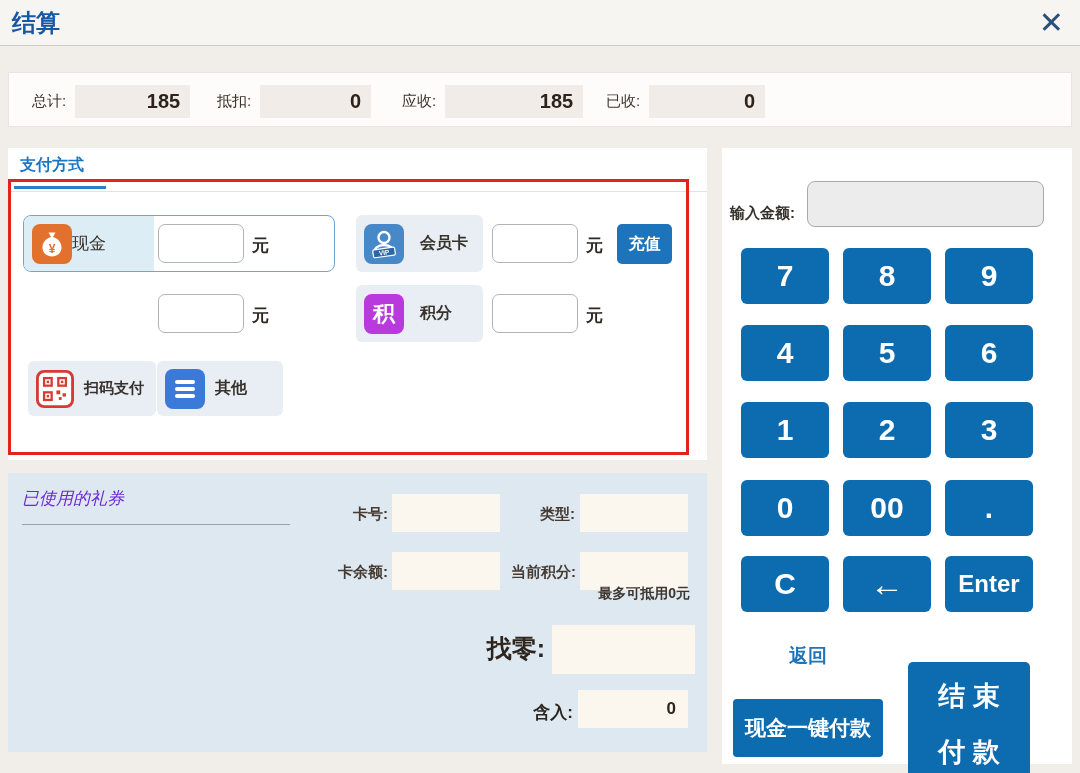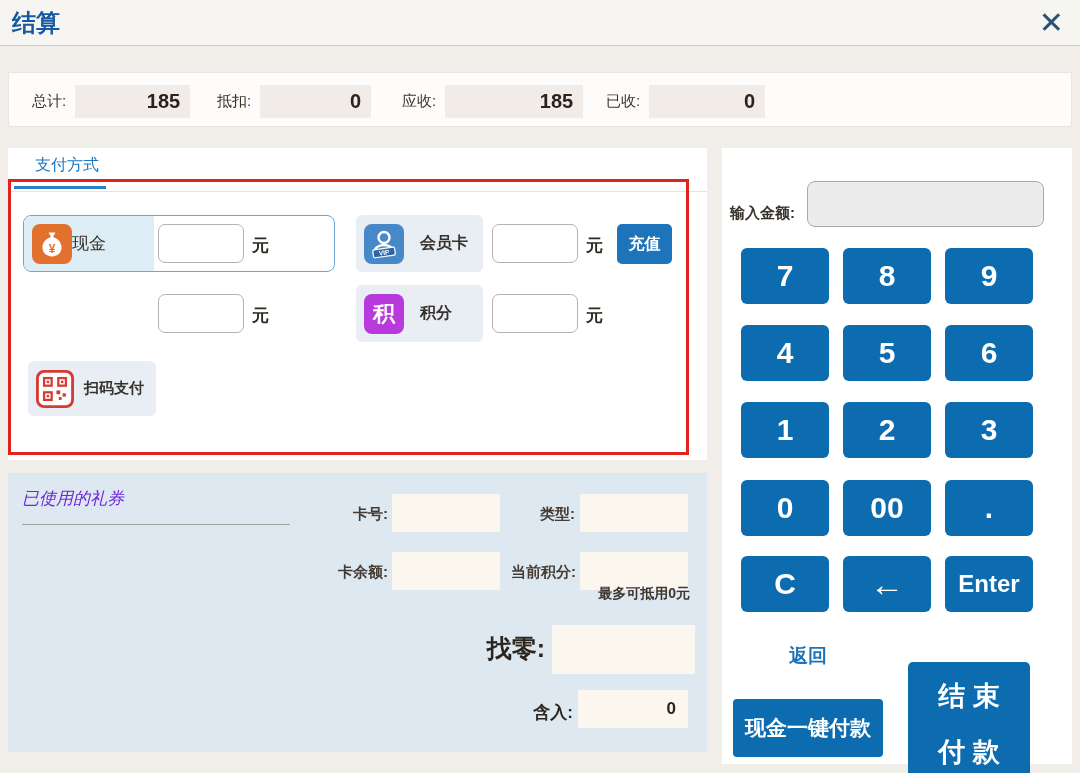--- a/index.html
+++ b/index.html
@@ -24,21 +24,21 @@
   .pbox { height:33px; background:#f1ece7; font-size:20px; font-weight:bold; color:#2d231c;
           text-align:right; line-height:33px; padding-right:10px; }
   .pair-1{ left:23px; }  .pair-1 .pbox{ width:115px; }
   .pair-2{ left:208px; } .pair-2 .pbox{ width:111px; }
   .pair-3{ left:393px; } .pair-3 .pbox{ width:138px; }
   .pair-4{ left:597px; } .pair-4 .pbox{ width:116px; }
   .pair-5{ left:777px; } .pair-5 .pbox{ width:120px; }
 
   
   .left-panel { left:8px; top:148px; width:699px; height:312px; background:#ffffff; }
-  .pay-tab { left:35px; top:155px; font-size:16px; font-weight:normal; color:#1b77c5; cursor:pointer; }
+  .pay-tab { left:20px; top:155px; font-size:16px; font-weight:bold; color:#1b77c5; cursor:pointer; }
   .tab-underline { left:14px; top:186px; width:92px; height:3px; background:#2b7fc4; }
   .tab-line { left:8px; top:191px; width:699px; height:1px; background:#e3e3e3; }
   .red-rect { left:8px; top:179px; width:681px; height:276px; border:3px solid #e0231c; z-index:6; pointer-events:none; }
 
   .chip { position:absolute; background:#e9eef4; border-radius:6px; display:flex; align-items:center;
           padding-left:8px; cursor:pointer; }
   .chip .lbl { font-size:16px; font-weight:bold; color:#37322c; margin-left:16px; }
   .chip-scan .lbl, .chip-other .lbl { margin-left:10px; }
   .chip-scan .lbl { font-size:15px; }
 
@@ -206,20 +206,29 @@
         <rect x="11.2" y="11.2" width="2.6" height="2.6"></rect>
         <rect x="26.2" y="11.2" width="2.6" height="2.6"></rect>
         <rect x="11.2" y="26.2" width="2.6" height="2.6"></rect>
         <rect x="21.5" y="21.5" width="4" height="4"></rect>
         <rect x="28" y="24.5" width="3.5" height="3.5"></rect>
         <rect x="24" y="28.5" width="3" height="3"></rect>
       </g>
     </svg>
     <span class="lbl">扫码支付</span>
   </div>
+  <div class="chip chip-other abs">
+    <svg class="icon40" viewBox="0 0 40 40">
+      <rect width="40" height="40" rx="8" fill="#3b7ad8"></rect>
+      <rect x="10" y="11" width="20" height="4" rx="2" fill="#ffffff"></rect>
+      <rect x="10" y="18" width="20" height="4" rx="2" fill="#ffffff"></rect>
+      <rect x="10" y="25" width="20" height="4" rx="2" fill="#ffffff"></rect>
+    </svg>
+    <span class="lbl">其他</span>
+  </div>
 
   <div class="abs gift-section"></div>
   <div class="abs gift-title">已使用的礼券</div>
   <div class="abs gift-underline"></div>
 
   <span class="fld-label lab-cardno">卡号:</span>
   <div class="cream box-cardno"></div>
   <span class="fld-label lab-type">类型:</span>
   <div class="cream box-type"></div>
   <span class="fld-label lab-bal">卡余额:</span>

